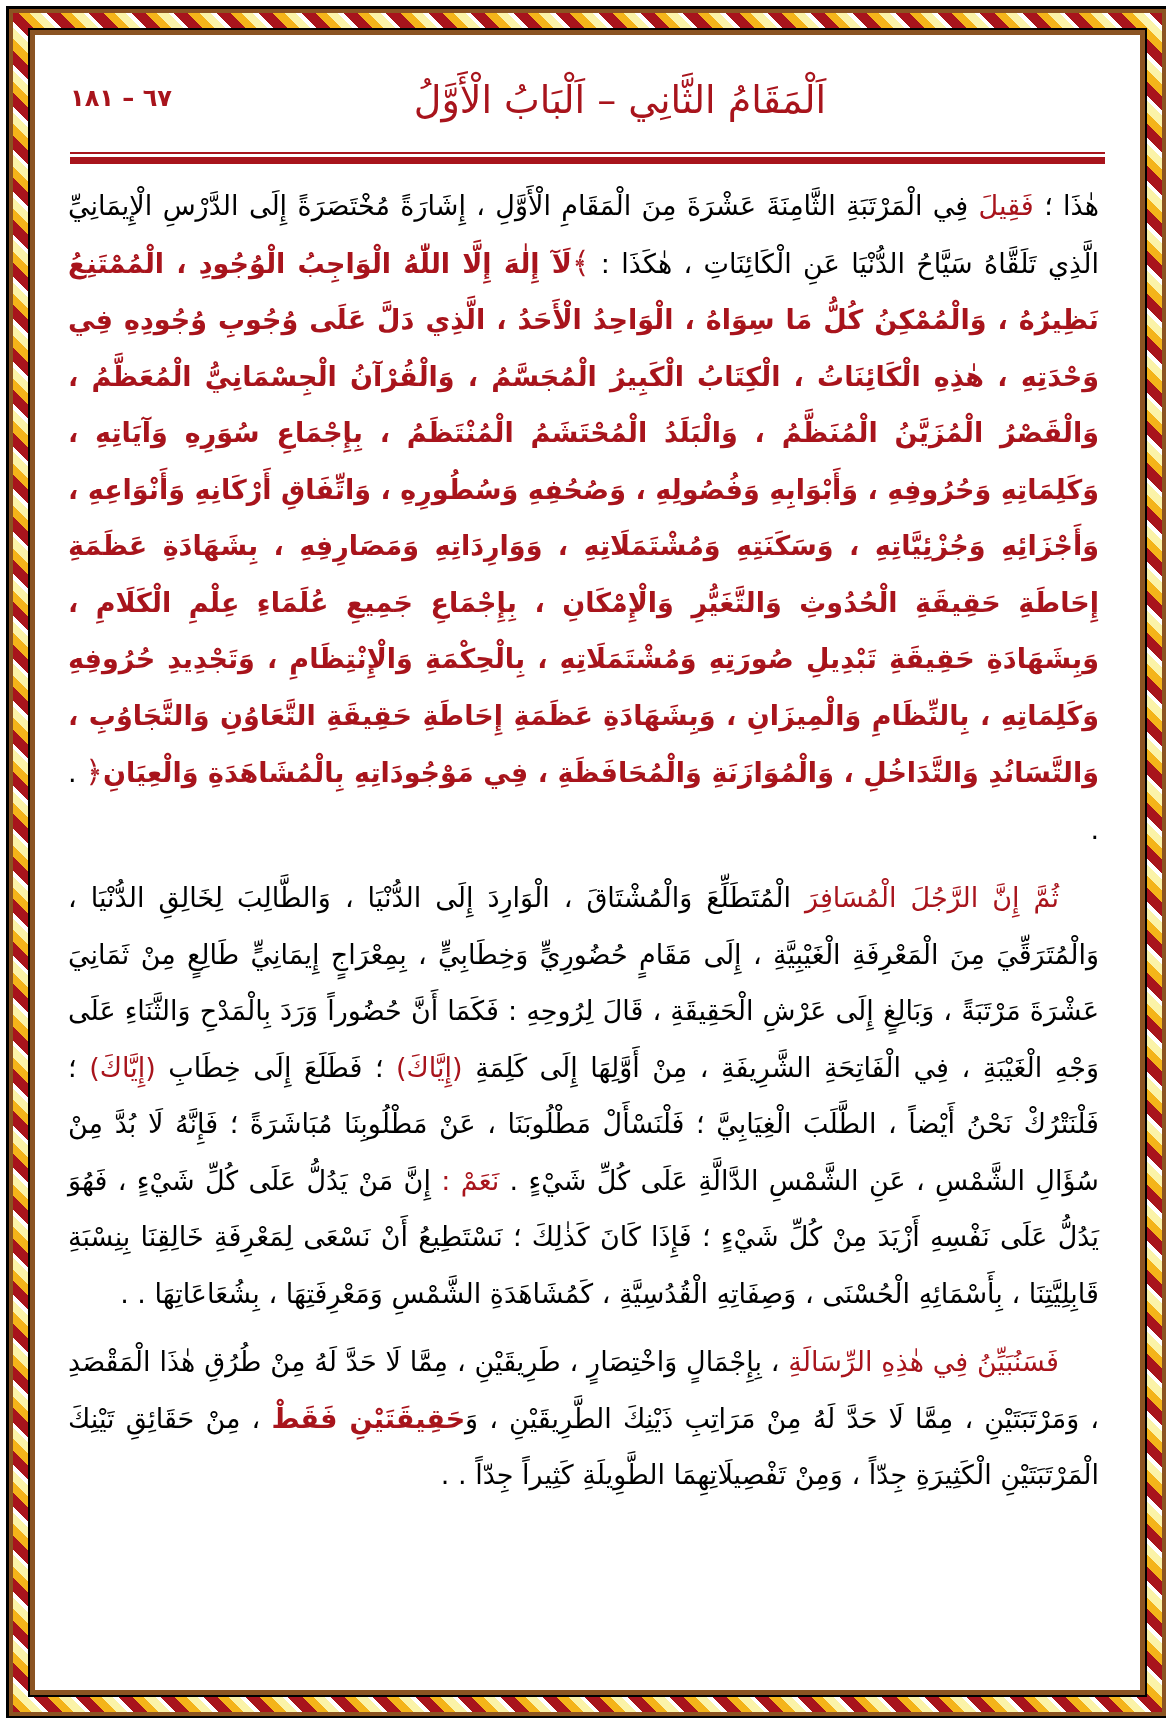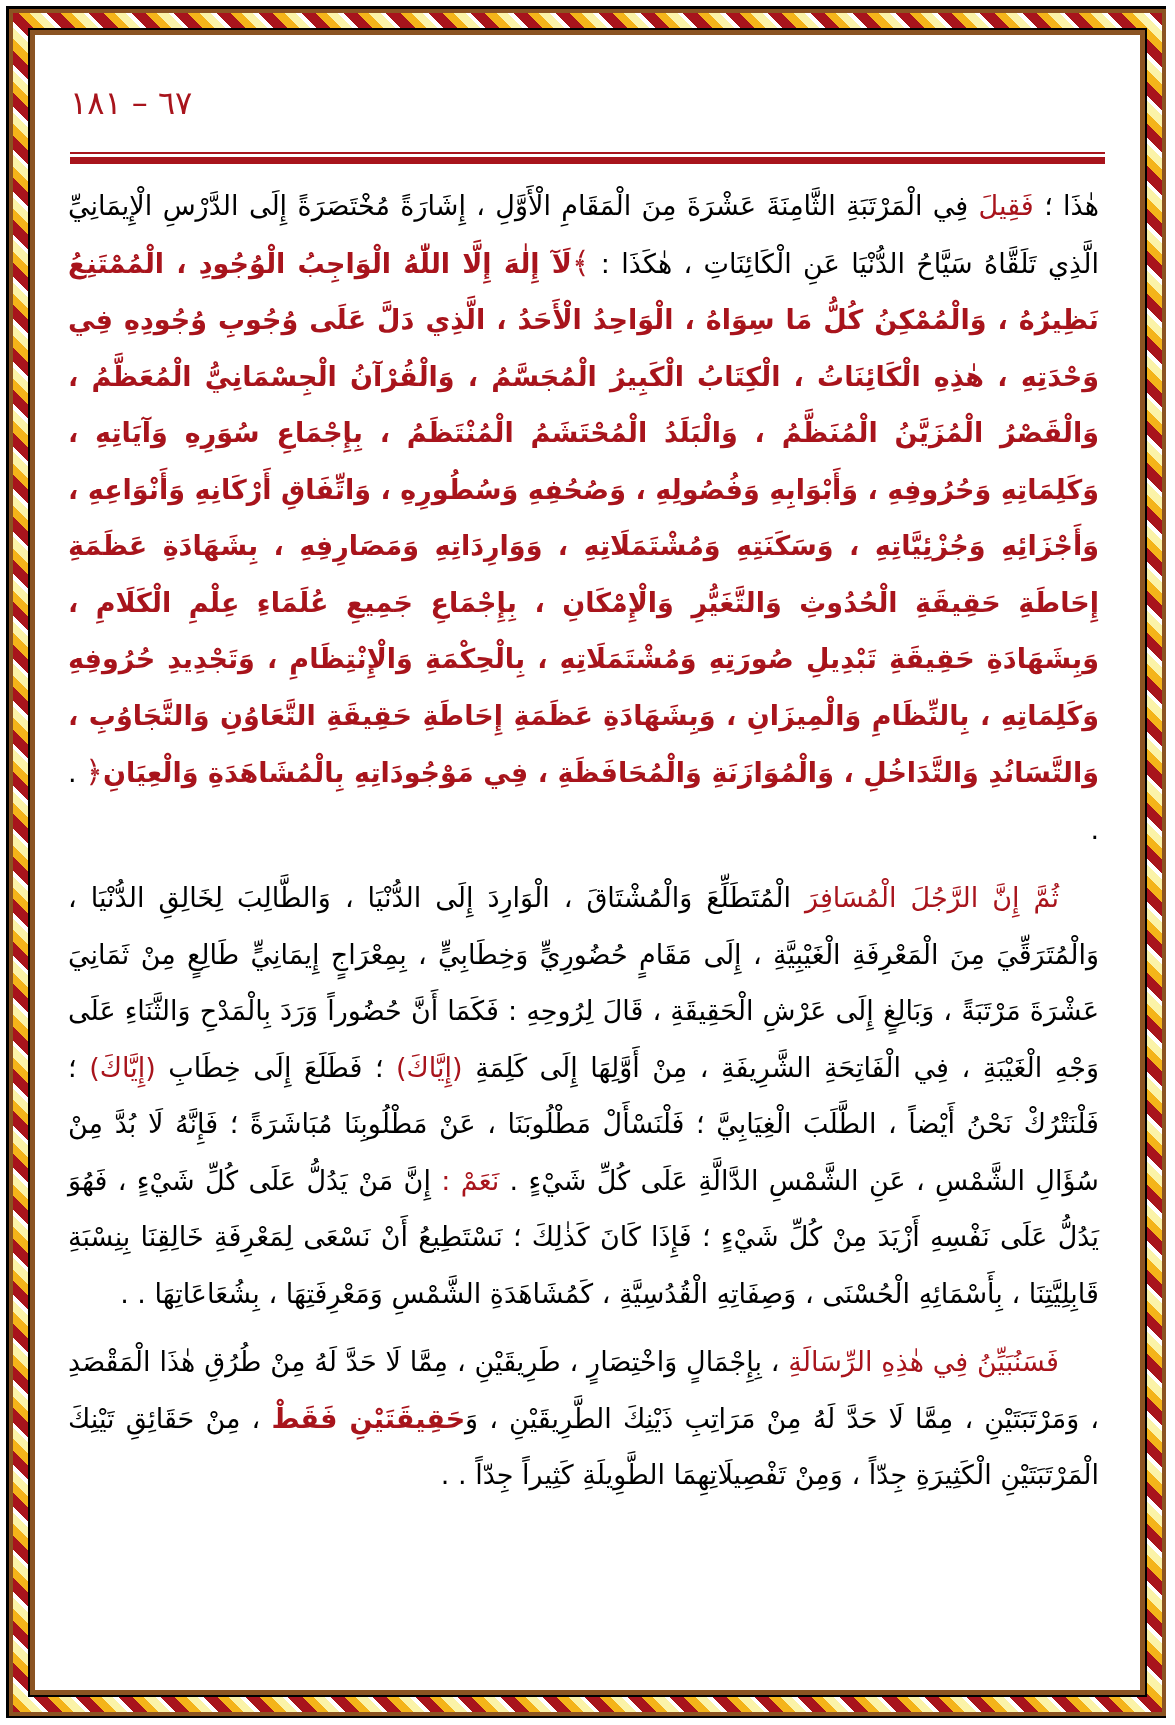--- a/index.html
+++ b/index.html
@@ -17,21 +17,21 @@
   .frame-inner {
     position: absolute; left: 30px; top: 30px; width: 1115px; height: 1665px;
     background: #ffffff; box-sizing: border-box;
     border: 5px solid #8b5422; outline: 2px solid #000;
   }
   .header {
     position: absolute; left: 70px; right: 70px; top: 78px; height: 80px;
   }
   .page-range {
     position: absolute; left: 0; top: 6px; font-family: "DejaVu Sans", sans-serif;
-    font-weight: normal; font-size: 32px; color: #a8141c; direction: rtl;
+    font-weight: bold; font-size: 24px; color: #a8141c; direction: rtl;
   }
   .chapter-title {
     position: absolute; left: 340px; width: 420px; top: 0; text-align: center;
     font-family: "DejaVu Sans", sans-serif; font-size: 38px; color: #a8141c; direction: rtl;
   }
   .rule-thin { position: absolute; left: 0; right: 0; top: 74px; height: 2px; background: #a8141c; }
   .rule-thick { position: absolute; left: 0; right: 0; top: 79px; height: 7px; background: #a8141c; }
   .body-text {
     position: absolute; left: 68px; right: 76px; top: 178px;
     direction: rtl; text-align: justify; text-align-last: right;
@@ -46,20 +46,21 @@
 </head>
 <body>
 
 <div class="frame-outer"></div>
 <div class="frame-brown-outer"></div>
 
 <div class="frame-inner"></div>
 
 <div class="header">
   <div class="page-range">٦٧ – ١٨١</div>
+  <div class="chapter-title">اَلْمَقَامُ الثَّانِي – اَلْبَابُ الْأَوَّلُ</div>
   <div class="rule-thin"></div>
   <div class="rule-thick"></div>
 </div>
 
 <div class="body-text">
   <p>
     <span>هٰذَا ؛ </span><span class="red">فَقِيلَ</span><span> فِي الْمَرْتَبَةِ الثَّامِنَةَ عَشْرَةَ مِنَ الْمَقَامِ الْأَوَّلِ ، إِشَارَةً مُخْتَصَرَةً إِلَى الدَّرْسِ الْإِيمَانِيِّ الَّذِي تَلَقَّاهُ سَيَّاحُ الدُّنْيَا عَنِ الْكَائِنَاتِ ، هٰكَذَا : </span><span class="ornament">﴾</span><span class="bold-red">لَآ إِلٰهَ إِلَّا اللّٰهُ الْوَاجِبُ الْوُجُودِ ، الْمُمْتَنِعُ نَظِيرُهُ ، وَالْمُمْكِنُ كُلُّ مَا سِوَاهُ ، الْوَاحِدُ الْأَحَدُ ، الَّذِي دَلَّ عَلَى وُجُوبِ وُجُودِهِ فِي وَحْدَتِهِ ، هٰذِهِ الْكَائِنَاتُ ، الْكِتَابُ الْكَبِيرُ الْمُجَسَّمُ ، وَالْقُرْآنُ الْجِسْمَانِيُّ الْمُعَظَّمُ ، وَالْقَصْرُ الْمُزَيَّنُ الْمُنَظَّمُ ، وَالْبَلَدُ الْمُحْتَشَمُ الْمُنْتَظَمُ ، بِإِجْمَاعِ سُوَرِهِ وَآيَاتِهِ ، وَكَلِمَاتِهِ وَحُرُوفِهِ ، وَأَبْوَابِهِ وَفُصُولِهِ ، وَصُحُفِهِ وَسُطُورِهِ ، وَاتِّفَاقِ أَرْكَانِهِ وَأَنْوَاعِهِ ، وَأَجْزَائِهِ وَجُزْئِيَّاتِهِ ، وَسَكَنَتِهِ وَمُشْتَمَلَاتِهِ ، وَوَارِدَاتِهِ وَمَصَارِفِهِ ، بِشَهَادَةِ عَظَمَةِ إِحَاطَةِ حَقِيقَةِ الْحُدُوثِ وَالتَّغَيُّرِ وَالْإِمْكَانِ ، بِإِجْمَاعِ جَمِيعِ عُلَمَاءِ عِلْمِ الْكَلَامِ ، وَبِشَهَادَةِ حَقِيقَةِ تَبْدِيلِ صُورَتِهِ وَمُشْتَمَلَاتِهِ ، بِالْحِكْمَةِ وَالْإِنْتِظَامِ ، وَتَجْدِيدِ حُرُوفِهِ وَكَلِمَاتِهِ ، بِالنِّظَامِ وَالْمِيزَانِ ، وَبِشَهَادَةِ عَظَمَةِ إِحَاطَةِ حَقِيقَةِ التَّعَاوُنِ وَالتَّجَاوُبِ ، وَالتَّسَانُدِ وَالتَّدَاخُلِ ، وَالْمُوَازَنَةِ وَالْمُحَافَظَةِ ، فِي مَوْجُودَاتِهِ بِالْمُشَاهَدَةِ وَالْعِيَانِ</span><span class="ornament">﴿</span><span> . .</span>
   </p>
   <p>
     <span class="indent"></span><span class="red">ثُمَّ إِنَّ الرَّجُلَ الْمُسَافِرَ</span><span> الْمُتَطَلِّعَ وَالْمُشْتَاقَ ، الْوَارِدَ إِلَى الدُّنْيَا ، وَالطَّالِبَ لِخَالِقِ الدُّنْيَا ، وَالْمُتَرَقِّيَ مِنَ الْمَعْرِفَةِ الْغَيْبِيَّةِ ، إِلَى مَقَامٍ حُضُورِيٍّ وَخِطَابِيٍّ ، بِمِعْرَاجٍ إِيمَانِيٍّ طَالِعٍ مِنْ ثَمَانِيَ عَشْرَةَ مَرْتَبَةً ، وَبَالِغٍ إِلَى عَرْشِ الْحَقِيقَةِ ، قَالَ لِرُوحِهِ : فَكَمَا أَنَّ حُضُوراً وَرَدَ بِالْمَدْحِ وَالثَّنَاءِ عَلَى وَجْهِ الْغَيْبَةِ ، فِي الْفَاتِحَةِ الشَّرِيفَةِ ، مِنْ أَوَّلِهَا إِلَى كَلِمَةِ </span><span class="red">(إِيَّاكَ)</span><span> ؛ فَطَلَعَ إِلَى خِطَابِ </span><span class="red">(إِيَّاكَ)</span><span> ؛ فَلْنَتْرُكْ نَحْنُ أَيْضاً ، الطَّلَبَ الْغِيَابِيَّ ؛ فَلْنَسْأَلْ مَطْلُوبَنَا ، عَنْ مَطْلُوبِنَا مُبَاشَرَةً ؛ فَإِنَّهُ لَا بُدَّ مِنْ سُؤَالِ الشَّمْسِ ، عَنِ الشَّمْسِ الدَّالَّةِ عَلَى كُلِّ شَيْءٍ . </span><span class="red">نَعَمْ :</span><span> إِنَّ مَنْ يَدُلُّ عَلَى كُلِّ شَيْءٍ ، فَهُوَ يَدُلُّ عَلَى نَفْسِهِ أَزْيَدَ مِنْ كُلِّ شَيْءٍ ؛ فَإِذَا كَانَ كَذٰلِكَ ؛ نَسْتَطِيعُ أَنْ نَسْعَى لِمَعْرِفَةِ خَالِقِنَا بِنِسْبَةِ قَابِلِيَّتِنَا ، بِأَسْمَائِهِ الْحُسْنَى ، وَصِفَاتِهِ الْقُدُسِيَّةِ ، كَمُشَاهَدَةِ الشَّمْسِ وَمَعْرِفَتِهَا ، بِشُعَاعَاتِهَا . .</span>

